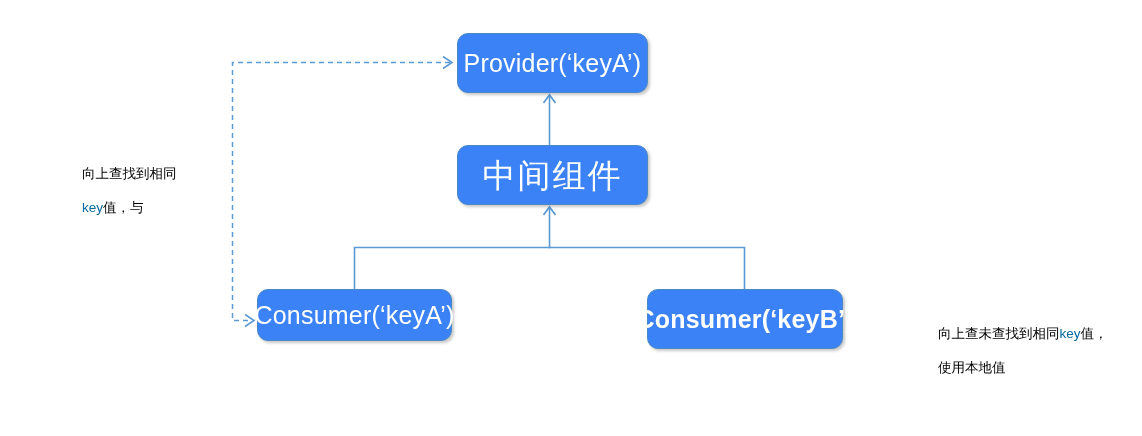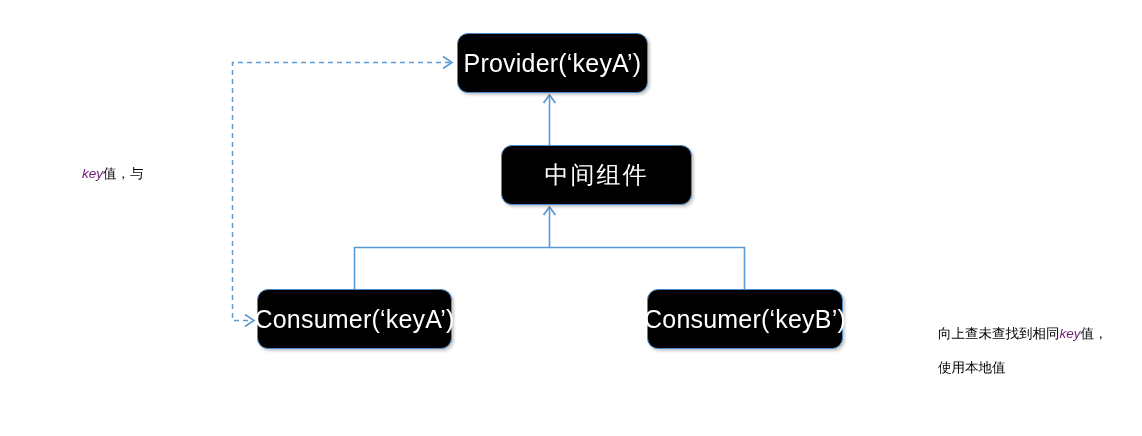--- a/index.html
+++ b/index.html
@@ -20,50 +20,48 @@
   #edges {
     position: absolute;
     left: 0;
     top: 0;
     width: 1142px;
     height: 436px;
   }
   .node {
     position: absolute;
     box-sizing: border-box;
-    background: #000000;
+    background: #3b82f6;
     border: 1px solid #4a8ac4;
     border-radius: 11px;
     box-shadow: 2px 2px 3px rgba(0,0,0,0.22);
     display: flex;
     align-items: center;
     justify-content: center;
     color: #ffffff;
     font-size: 25px;
     line-height: 1;
     letter-spacing: 0.2px;
     white-space: nowrap;
     z-index: 3;
   }
   .node.cjk {
-    font-size: 24px;
+    font-size: 33px;
     letter-spacing: 2px;
-    margin-left: 44px;
   }
   .annotation {
     position: absolute;
     color: #000000;
     font-size: 13.5px;
     line-height: 17px;
     white-space: pre-line;
     z-index: 4;
   }
   .annotation .kw {
-    color: #701a75;
-    font-style: italic;
+    color: #0369a1;
   }
 </style>
 </head>
 <body>
 
 <div id="canvas">
 
   <svg id="edges" viewBox="0 0 1142 436" xmlns="http://www.w3.org/2000/svg">
 
     <g fill="none" stroke="#5b9bd5" stroke-width="1.6" stroke-linecap="square">
@@ -83,29 +81,30 @@
   </svg>
 
   <div class="node" style="left:457px; top:33px; width:191px; height:60px;">
     <span>Provider(‘keyA’)</span>
   </div>
 
   <div class="node cjk" style="left:457px; top:145px; width:191px; height:60px;">
     <span>中间组件</span>
   </div>
 
-  <div class="node" style="left:257px; top:289px; width:195px; height:60px;">
+  <div class="node" style="left:257px; top:289px; width:195px; height:52px;">
     <span>Consumer(‘keyA’)</span>
   </div>
 
-  <div class="node" style="left:647px; top:289px; width:196px; height:60px;">
+  <div class="node" style="left:647px; top:289px; width:196px; height:60px;font-weight:bold;">
     <span>Consumer(‘keyB’)</span>
   </div>
 
   <div class="annotation" style="left:82px; top:148px; width:132px;">
+    <div>向上查找到相同</div>
     <div><span class="kw">key</span><span>值，与</span></div>
   </div>
 
   <div class="annotation" style="left:938px; top:308px; width:240px;">
     <div><span>向上查未查找到相同</span><span class="kw">key</span><span>值，</span></div>
     <div>使用本地值</div>
   </div>
 
 </div>
 

